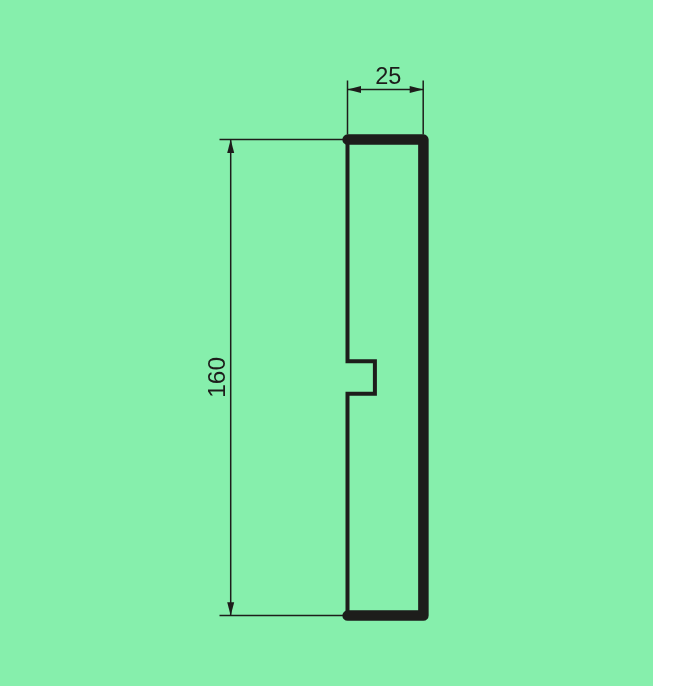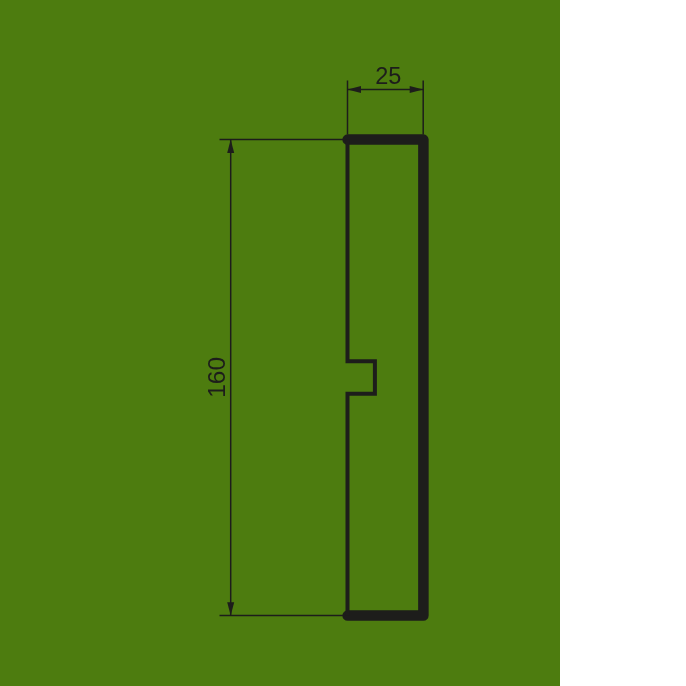--- a/index.html
+++ b/index.html
@@ -1,16 +1,16 @@
 <!DOCTYPE html>
 <html><head>
 <meta charset="utf-8">
 <style>
   html,body{margin:0;padding:0;background:#ffffff;}
-  .stage{position:relative;width:560px;height:686px;background:#4d7c0f;overflow:hidden;}
+  .stage{position:relative;width:653px;height:686px;background:#86efac;overflow:hidden;}
   svg{display:block;}
   text{font-family:"Liberation Sans", sans-serif;fill:#1d1d1b;}
 </style>
 </head>
 <body>
 
 <div class="stage">
 <svg width="686" height="686" viewBox="0 0 686 686">
 
   <path d="M347.6 139.6 H423.4 V615.6 H347.6" fill="none" stroke="#1d1d1b" stroke-width="10.5" stroke-linecap="round" stroke-linejoin="round"></path>

